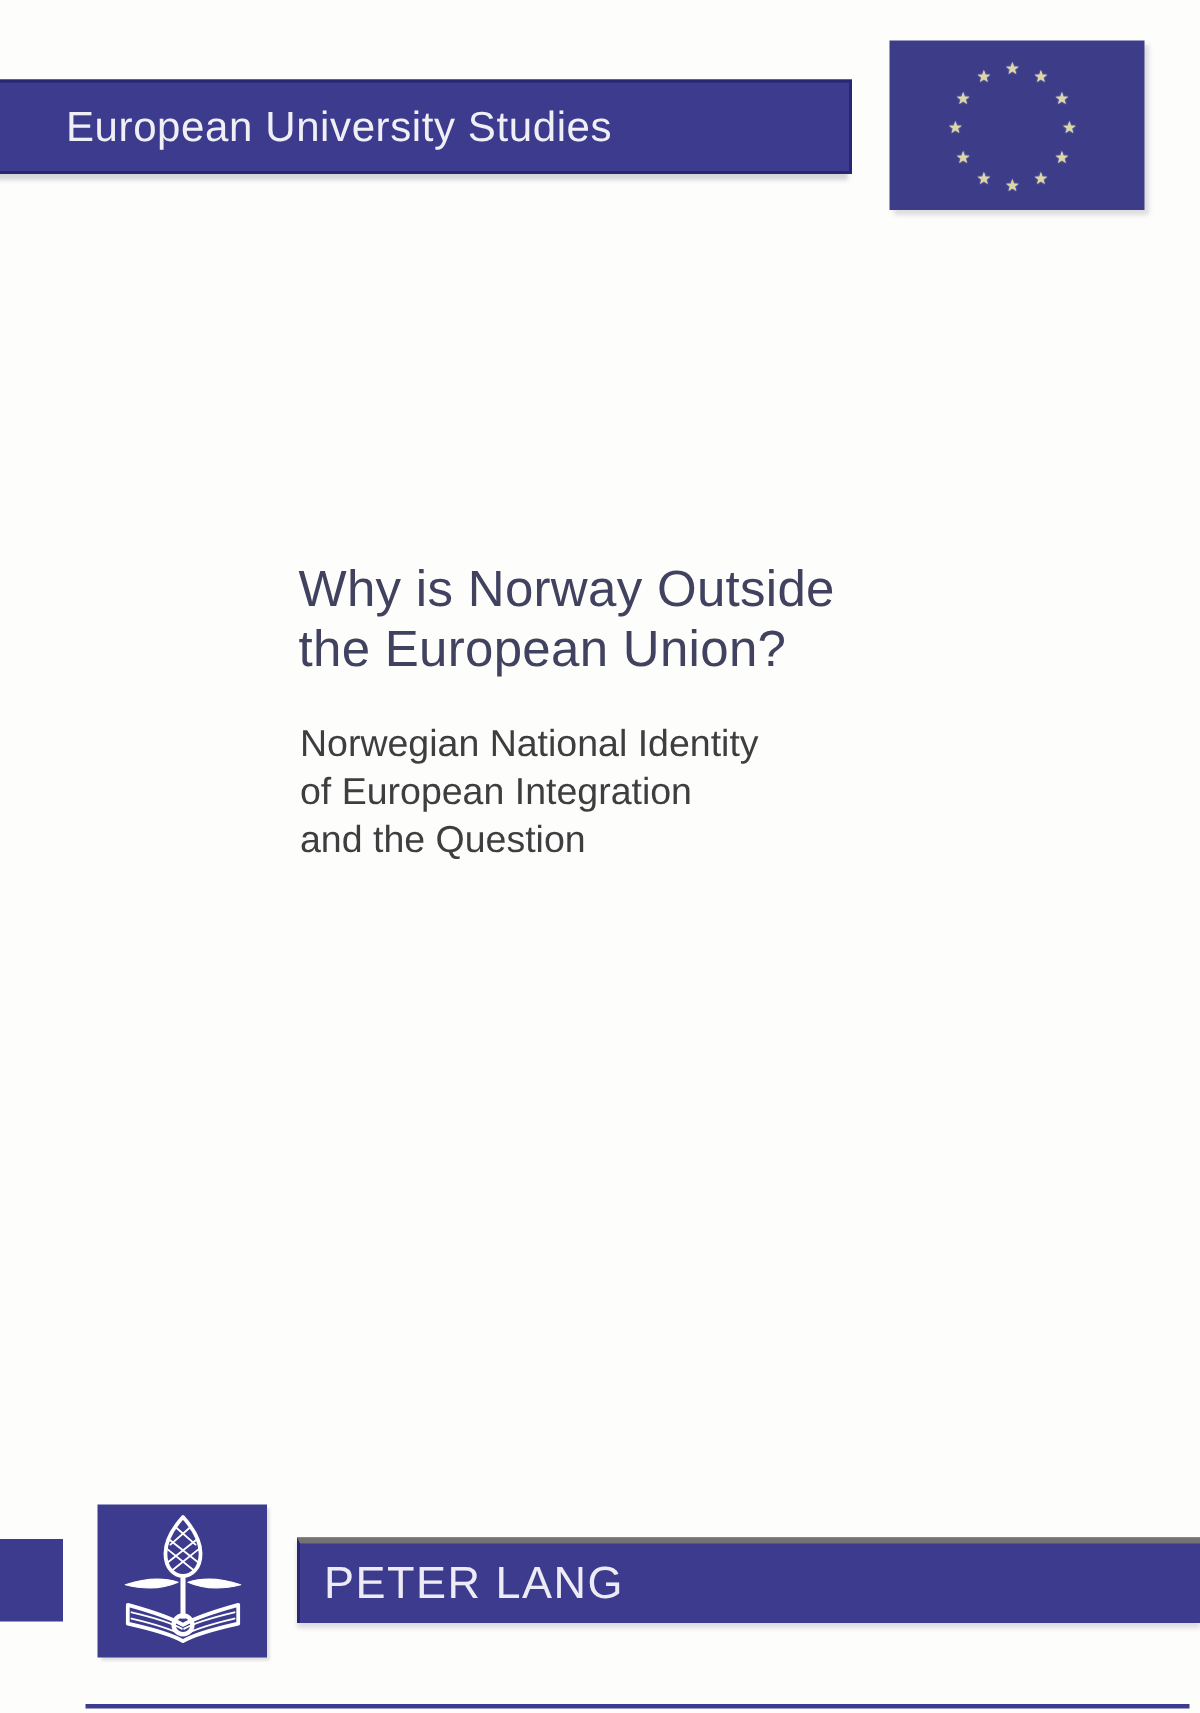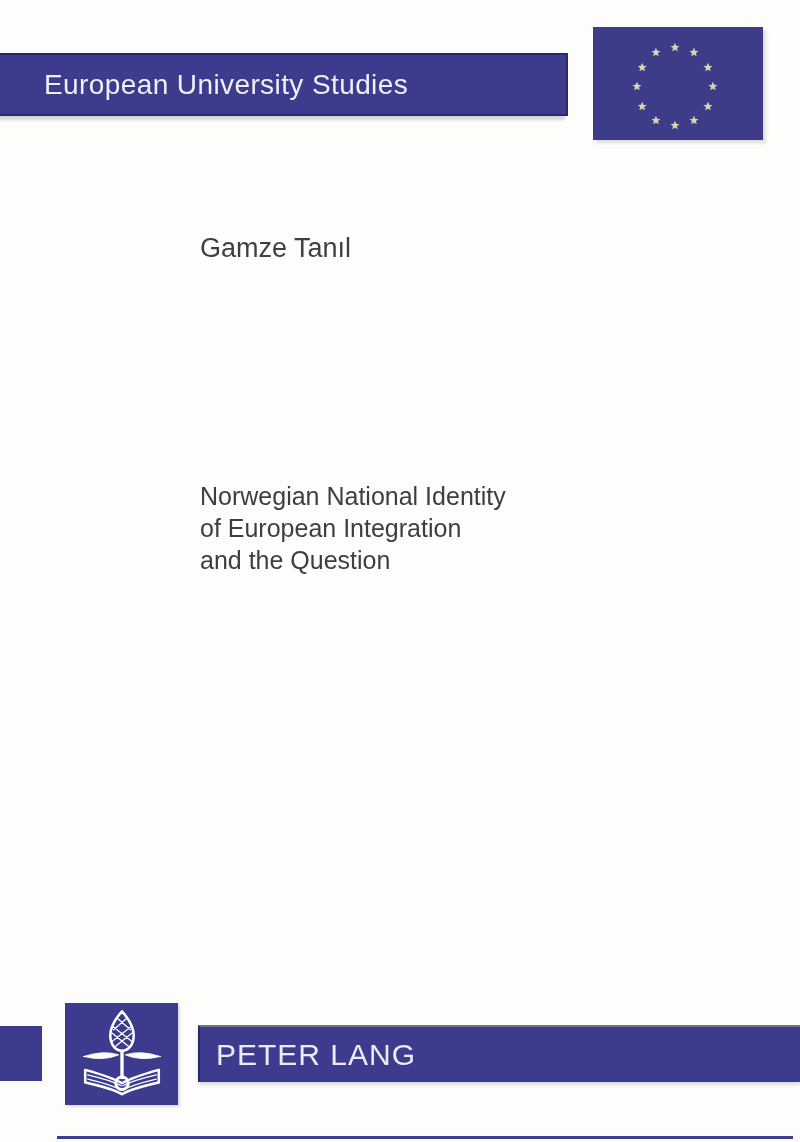--- a/index.html
+++ b/index.html
@@ -65,21 +65,21 @@
   .publisher-logo{
     position:absolute;left:65px;top:1003px;width:113px;height:102px;
     background:#3c3b8d;
     box-shadow:2px 2px 2px rgba(150,150,162,0.3);
     display:flex;align-items:center;justify-content:center;
   }
   .publisher-logo svg{width:88px;height:92px;display:block;}
   .publisher-banner{
     position:absolute;left:198px;top:1025px;width:602px;height:57px;
     background:#3c3b8d;
-    border-top:2px solid #737373;
+    border-top:4px solid #737373;
     border-left:2px solid #28276f;
     box-sizing:border-box;
     box-shadow:0 3px 3px rgba(150,150,162,0.3);
     display:flex;align-items:center;
   }
   .publisher-banner .label{
     color:#edebf4;
     font-size:30px;
     letter-spacing:1px;
     padding-left:16px;
@@ -107,23 +107,24 @@
       <span class="star" style="left: 114.909px; top: 78.5px;">★</span>
       <span class="star" style="left: 101px; top: 92.775px;">★</span>
       <span class="star" style="left: 82px; top: 98px;">★</span>
       <span class="star" style="left: 63px; top: 92.775px;">★</span>
       <span class="star" style="left: 49.091px; top: 78.5px;">★</span>
       <span class="star" style="left: 44px; top: 59px;">★</span>
       <span class="star" style="left: 49.091px; top: 39.5px;">★</span>
       <span class="star" style="left: 63px; top: 25.225px;">★</span>
     </div>
 
-  <div class="author">Gamze Tanıl</div>
 
   <div class="title">
+    <div>Why is Norway Outside</div>
+    <div>the European Union?</div>
   </div>
 
   <div class="subtitle">
     <div>Norwegian National Identity</div>
     <div>of European Integration</div>
     <div>and the Question</div>
   </div>
 
   <div class="left-accent-block"></div>
 

